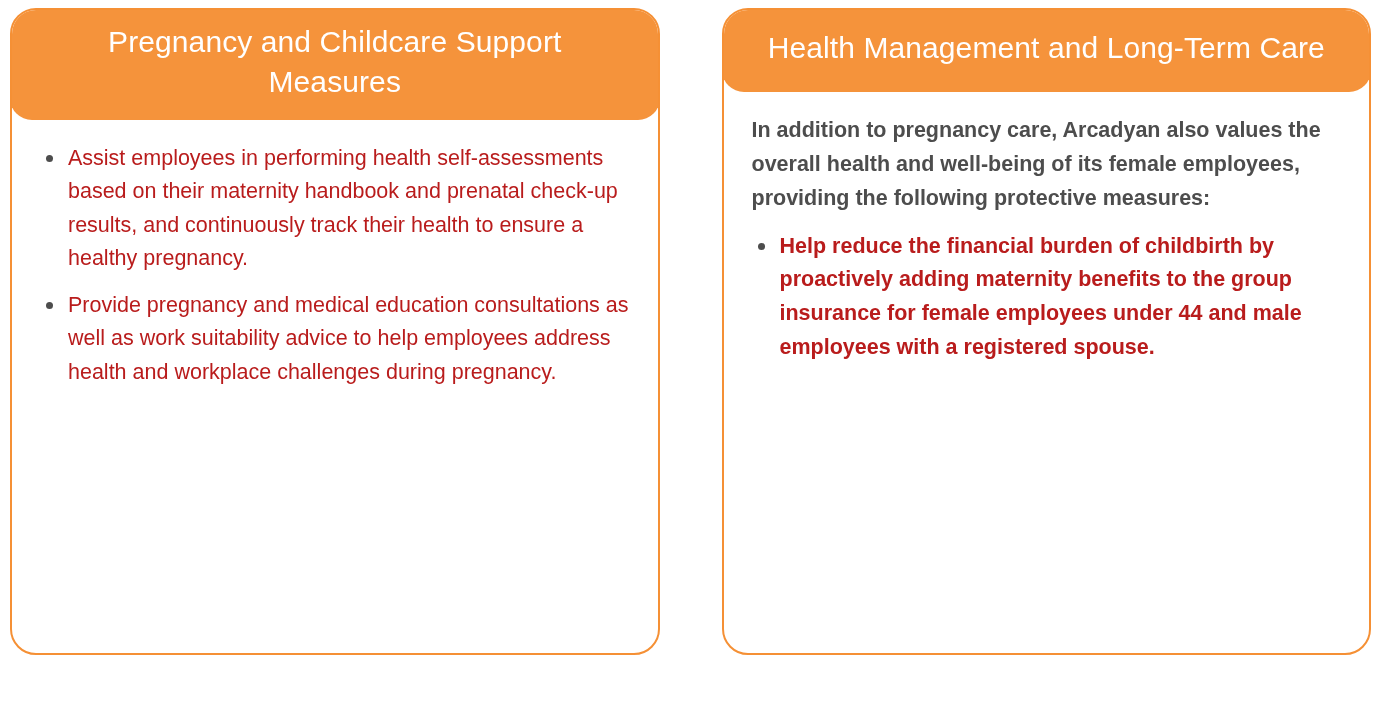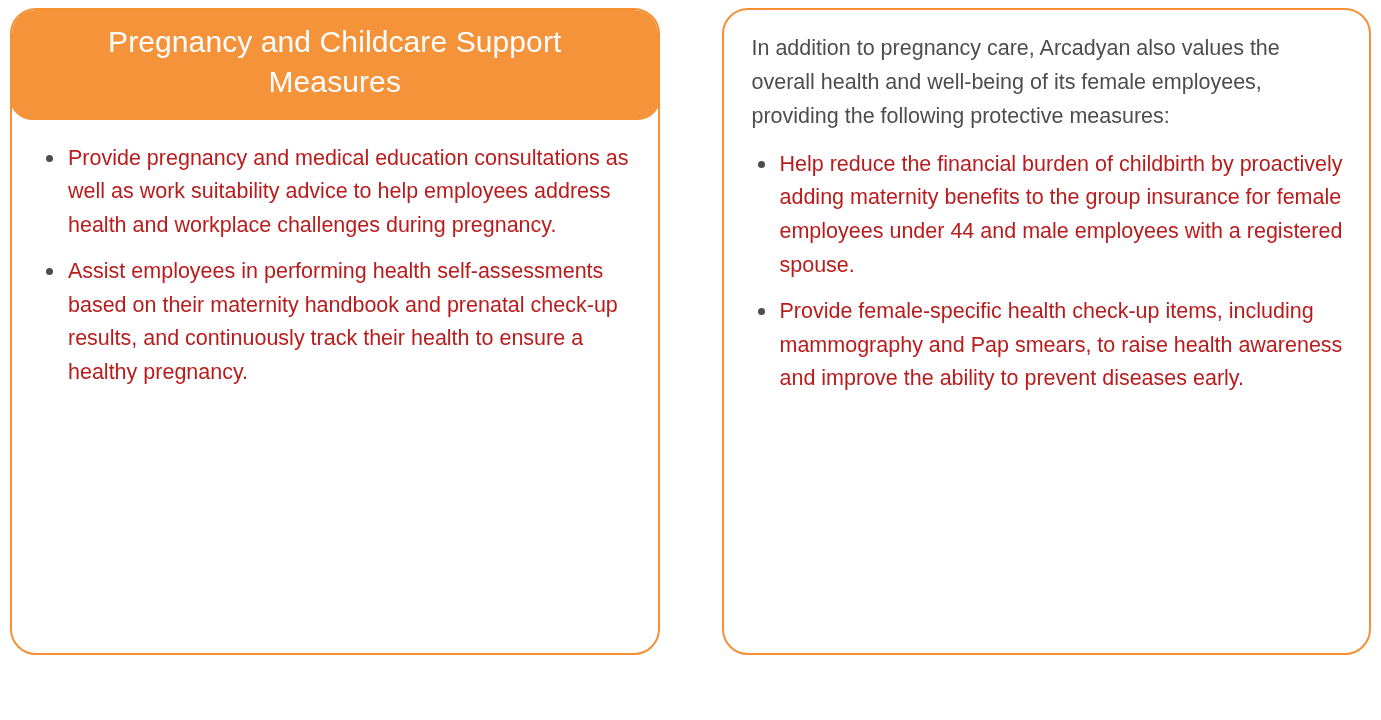--- a/index.html
+++ b/index.html
@@ -83,42 +83,45 @@
     left: 6px;
     top: 13px;
     width: 7px;
     height: 7px;
     border-radius: 50%;
     background: #4d4d4d;
   }
   
   .card.right .card-body {
     padding-right: 26px;
+    font-weight: bold;
   }
 </style>
 </head>
 <body>
 
 <div class="page">
 
   <section class="card left">
     <div class="card-header">
       <h2>Pregnancy and Childcare Support Measures</h2>
     </div>
     <div class="card-body">
       <ul class="bullets">
+        <li>Assist employees in performing health self-assessments based on their maternity handbook and prenatal check-up results, and continuously track their health to ensure a healthy pregnancy.</li>
         <li>Provide pregnancy and medical education consultations as well as work suitability advice to help employees address health and workplace challenges during pregnancy.</li>
-        <li>Assist employees in performing health self-assessments based on their maternity handbook and prenatal check-up results, and continuously track their health to ensure a healthy pregnancy.</li>
       </ul>
     </div>
   </section>
 
   <section class="card right">
+    <div class="card-header">
+      <h2>Health Management and Long-Term Care</h2>
+    </div>
     <div class="card-body">
       <p class="intro">In addition to pregnancy care, Arcadyan also values the overall health and well-being of its female employees, providing the following protective measures:</p>
       <ul class="bullets">
         <li>Help reduce the financial burden of childbirth by proactively adding maternity benefits to the group insurance for female employees under 44 and male employees with a registered spouse.</li>
-        <li>Provide female-specific health check-up items, including mammography and Pap smears, to raise health awareness and improve the ability to prevent diseases early.</li>
       </ul>
     </div>
   </section>
 
 </div>
 
 </body></html>

